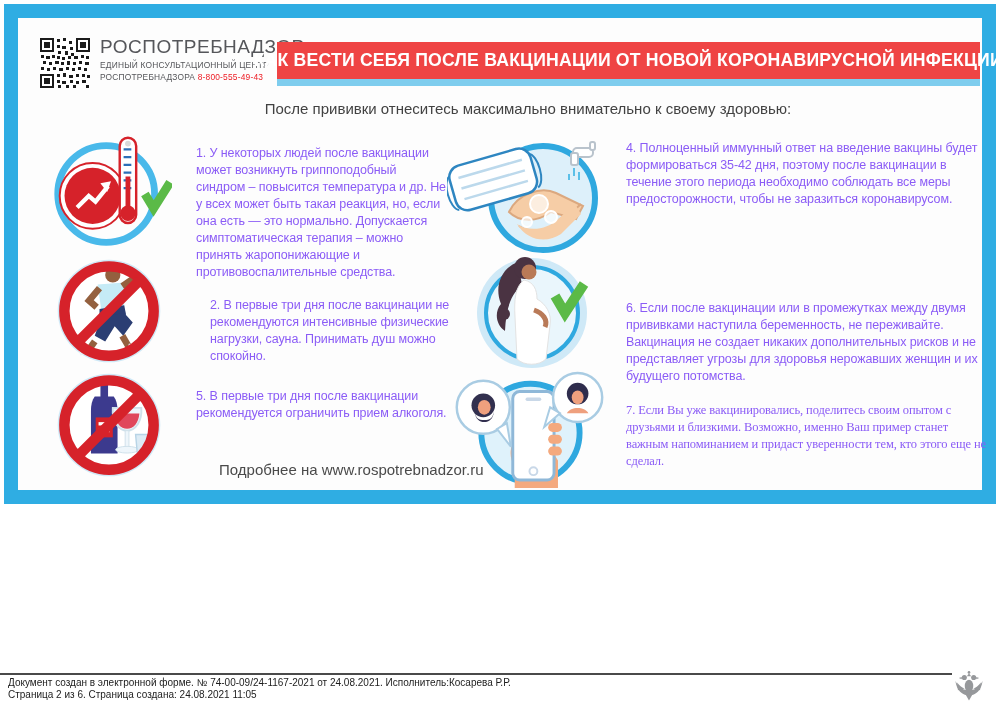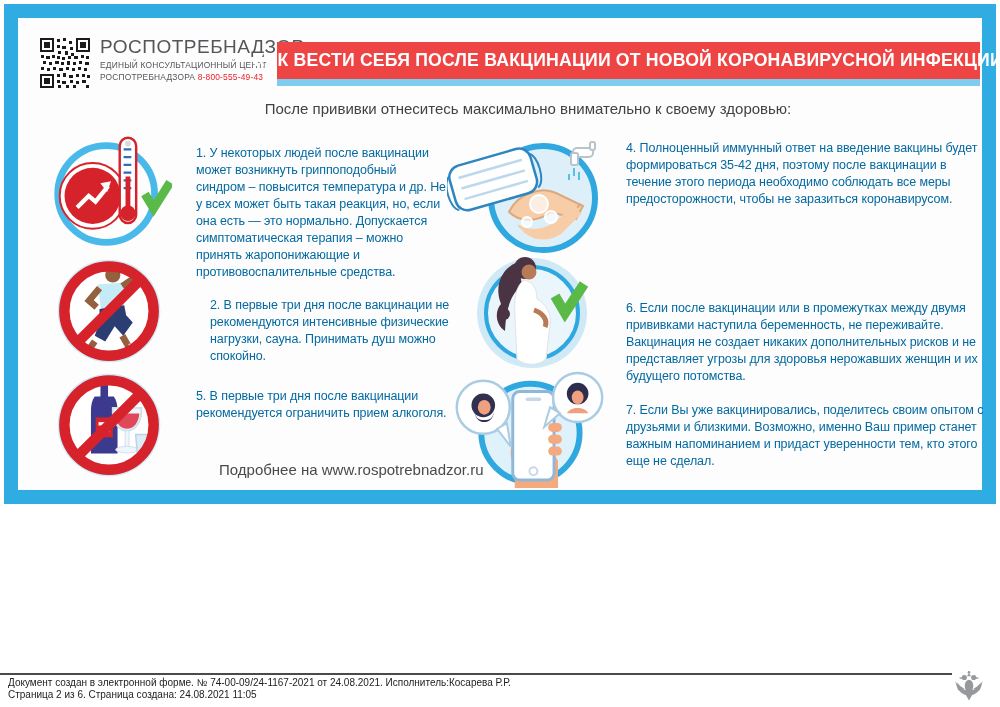--- a/index.html
+++ b/index.html
@@ -13,21 +13,21 @@
   .center-line{font-size:8.4px;color:#55565a;letter-spacing:.2px;margin-top:2px;font-weight:400;}
   .phone{color:#ed1c24;}
   .header-bar{position:absolute;left:259px;top:24px;width:703px;height:37px;background:#ef4444;
               display:flex;align-items:center;justify-content:center;}
   .header-bar span{color:#fff;font-weight:700;font-size:18px;letter-spacing:.2px;white-space:nowrap;
                    transform:scaleX(.98);}
   .header-shadow{position:absolute;left:259px;top:61px;width:703px;height:7px;background:#7fcdee;}
   .subtitle{position:absolute;left:100px;top:82px;width:820px;text-align:center;
             font-size:15px;color:#424242;}
   .icon{position:absolute;}
-  .p{position:absolute;font-size:12.5px;line-height:17px;letter-spacing:-.1px;color:#0369a1;}
+  .p{position:absolute;font-size:12.5px;line-height:17px;letter-spacing:-.1px;color:#8b5cf6;}
   .more-info{position:absolute;left:178px;top:443px;font-size:15px;color:#4a4a4a;margin-left:23px;}
   .footer-rule{position:absolute;left:0;top:673px;width:952px;height:2px;background:#4a4a4a;}
   .footer-text1{position:absolute;left:8px;top:677px;font-size:10px;color:#1c1c1c;}
   .footer-text2{position:absolute;left:8px;top:689px;font-size:10px;color:#1c1c1c;}
   .emblem{position:absolute;left:952px;top:668px;width:34px;height:36px;}
 </style>
 </head>
 <body>
 
 <div class="page">
@@ -186,21 +186,21 @@
       <path d="M33 50c1 8 5 11 10 11s9-3 10-11c-2 8-4 9-10 9s-8-1-10-9z" fill="#32304f"></path>
       <circle cx="138" cy="36" r="25" fill="#fff" stroke="#a9cce3" stroke-width="2.5"></circle>
       <path d="M120 52l-16 14 6-20z" fill="#fff" stroke="#a9cce3" stroke-width="2"></path>
       <circle cx="138" cy="32" r="11" fill="#2f2d4d"></circle>
       <ellipse cx="138" cy="36" rx="6" ry="7" fill="#efa07e"></ellipse>
       <path d="M127 52c4-7 18-7 22 0z" fill="#efa07e"></path>
     </svg>
 
     <div class="p" style="left:608px;top:122px;width:360px;">4. Полноценный иммунный ответ на введение вакцины будет формироваться 35-42 дня, поэтому после вакцинации в течение этого периода необходимо соблюдать все меры предосторожности, чтобы не заразиться коронавирусом.</div>
     <div class="p" style="left:608px;top:282px;width:360px;">6. Если после вакцинации или в промежутках между двумя прививками наступила беременность, не переживайте. Вакцинация не создает никаких дополнительных рисков и не представляет угрозы для здоровья нерожавших женщин и их будущего потомства.</div>
-    <div class="p" style="left:608px;top:384px;width:360px;">7. Если Вы уже вакцинировались, поделитесь своим опытом с друзьями и близкими. Возможно, именно Ваш пример станет важным напоминанием и придаст уверенности тем, кто этого еще не сделал.</div>
+    <div class="p" style="left:608px;top:384px;width:360px;font-family:Liberation Serif, serif;">7. Если Вы уже вакцинировались, поделитесь своим опытом с друзьями и близкими. Возможно, именно Ваш пример станет важным напоминанием и придаст уверенности тем, кто этого еще не сделал.</div>
   </div>
 
   <div class="footer-rule"></div>
   <div class="footer-text1">Документ создан в электронной форме. № 74-00-09/24-1167-2021 от 24.08.2021. Исполнитель:Косарева Р.Р.</div>
   <div class="footer-text2">Страница 2 из 6. Страница создана: 24.08.2021 11:05</div>
   <svg class="emblem" viewBox="0 0 40 40">
     <g fill="#96989b">
       <circle cx="20" cy="4" r="1.6"></circle>
       <path d="M20 5l2.5 3.5h-5z"></path>
       <circle cx="14.5" cy="10" r="3"></circle>

